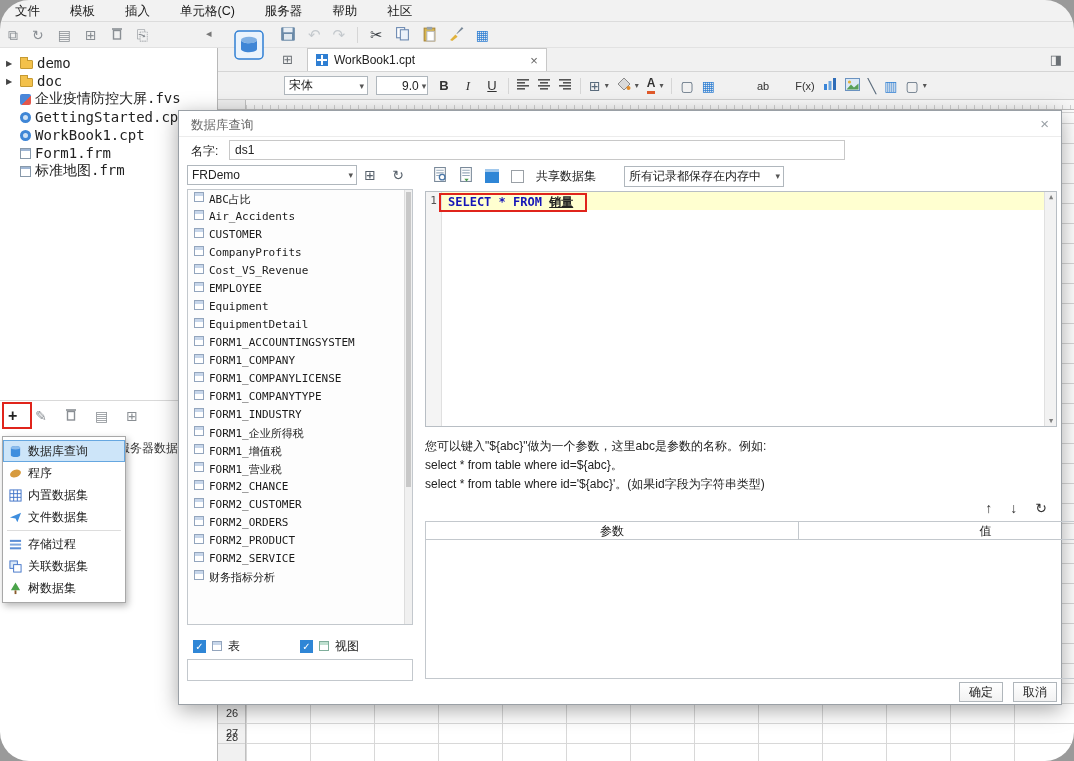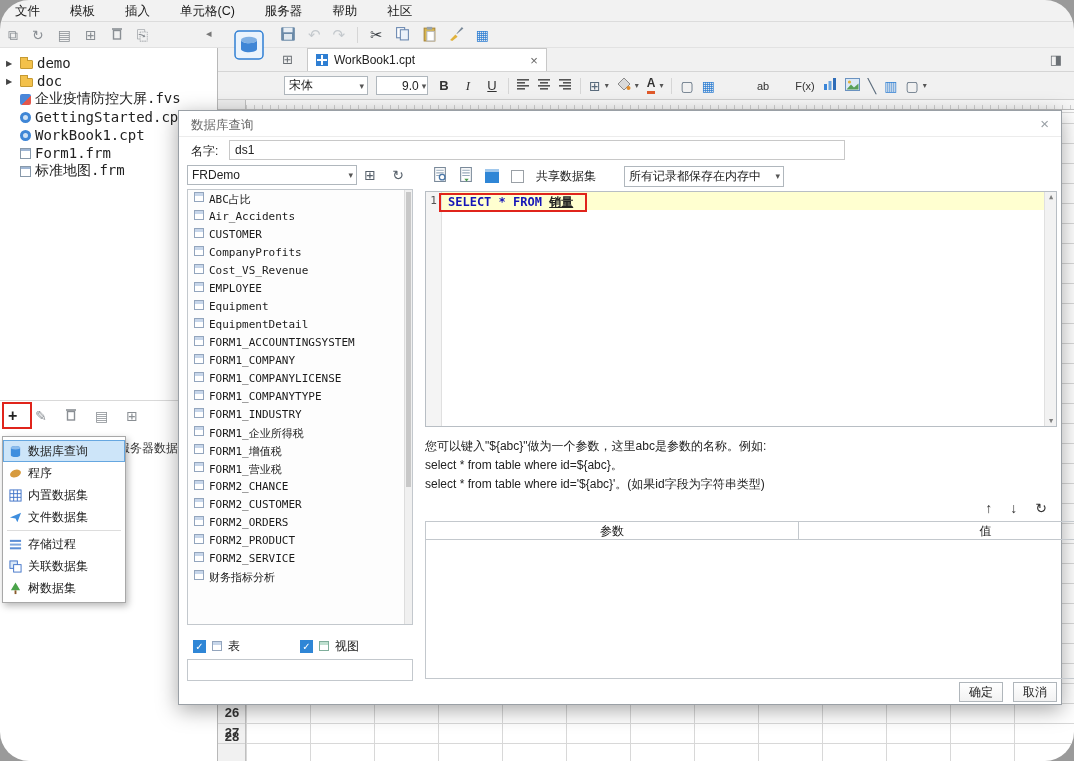--- a/index.html
+++ b/index.html
@@ -69,21 +69,21 @@
 
   
   .corner { position:absolute; left:218px; top:100px; width:28px; height:10px; background:#ededed; border-right:1px solid #c0c0c0; border-bottom:1px solid #bdbdbd; }
   .ruler { position:absolute; left:246px; top:100px; width:828px; height:10px; border-bottom:1px solid #bdbdbd;
     background:repeating-linear-gradient(90deg,#cfcfcf 0 1px,transparent 1px 8px) 0 100%/100% 4px no-repeat,#f7f7f7; }
   .rowhdr { position:absolute; left:218px; top:110px; width:28px; height:651px; background:#f1f1f1; border-right:1px solid #c0c0c0;
     background-image:repeating-linear-gradient(#d4d4d4 0 1px,transparent 1px 20px); background-position:0 13px; background-color:#f1f1f1; }
   .gridarea { position:absolute; left:246px; top:110px; width:828px; height:651px; background-color:#fff;
     background-image:repeating-linear-gradient(90deg,#d8d8d8 0 1px,transparent 1px 64px),repeating-linear-gradient(#d8d8d8 0 1px,transparent 1px 20px);
     background-position:0 0,0 13px; }
-  .rownum { position:absolute; left:218px; width:28px; height:18px; text-align:center; font-size:13px; color:#333; line-height:18px;font-weight:bold; }
+  .rownum { position:absolute; left:218px; width:28px; height:18px; text-align:center; font-size:11px; color:#333; line-height:18px; }
 
   
   .dialog { position:absolute; left:178px; top:110px; width:884px; height:595px; background:#fff; border:1px solid #9aa0a6; box-shadow:0 5px 20px rgba(0,0,0,.35); z-index:50; }
   .dtitle { position:absolute; left:0; top:0; width:100%; height:26px; border-bottom:1px solid #ececec; }
   .dtitle .txt { position:absolute; left:12px; top:6px; color:#666; font-size:12.5px; }
   .dtitle .x { position:absolute; right:12px; top:4px; color:#9aa0a6; font-size:15px; }
   .nlabel { position:absolute; left:12px; top:32px; color:#222; }
   .ninput { position:absolute; left:50px; top:29px; width:616px; height:20px; border:1px solid #c8c8c8; padding-left:5px; font-size:12px; color:#222; font-family:inherit; }
   .connsel { position:absolute; left:8px; top:54px; width:170px; height:20px; }
   .icobtn { position:absolute; top:54px; width:22px; height:20px; text-align:center; line-height:20px; color:#56606a; font-size:14px; }

